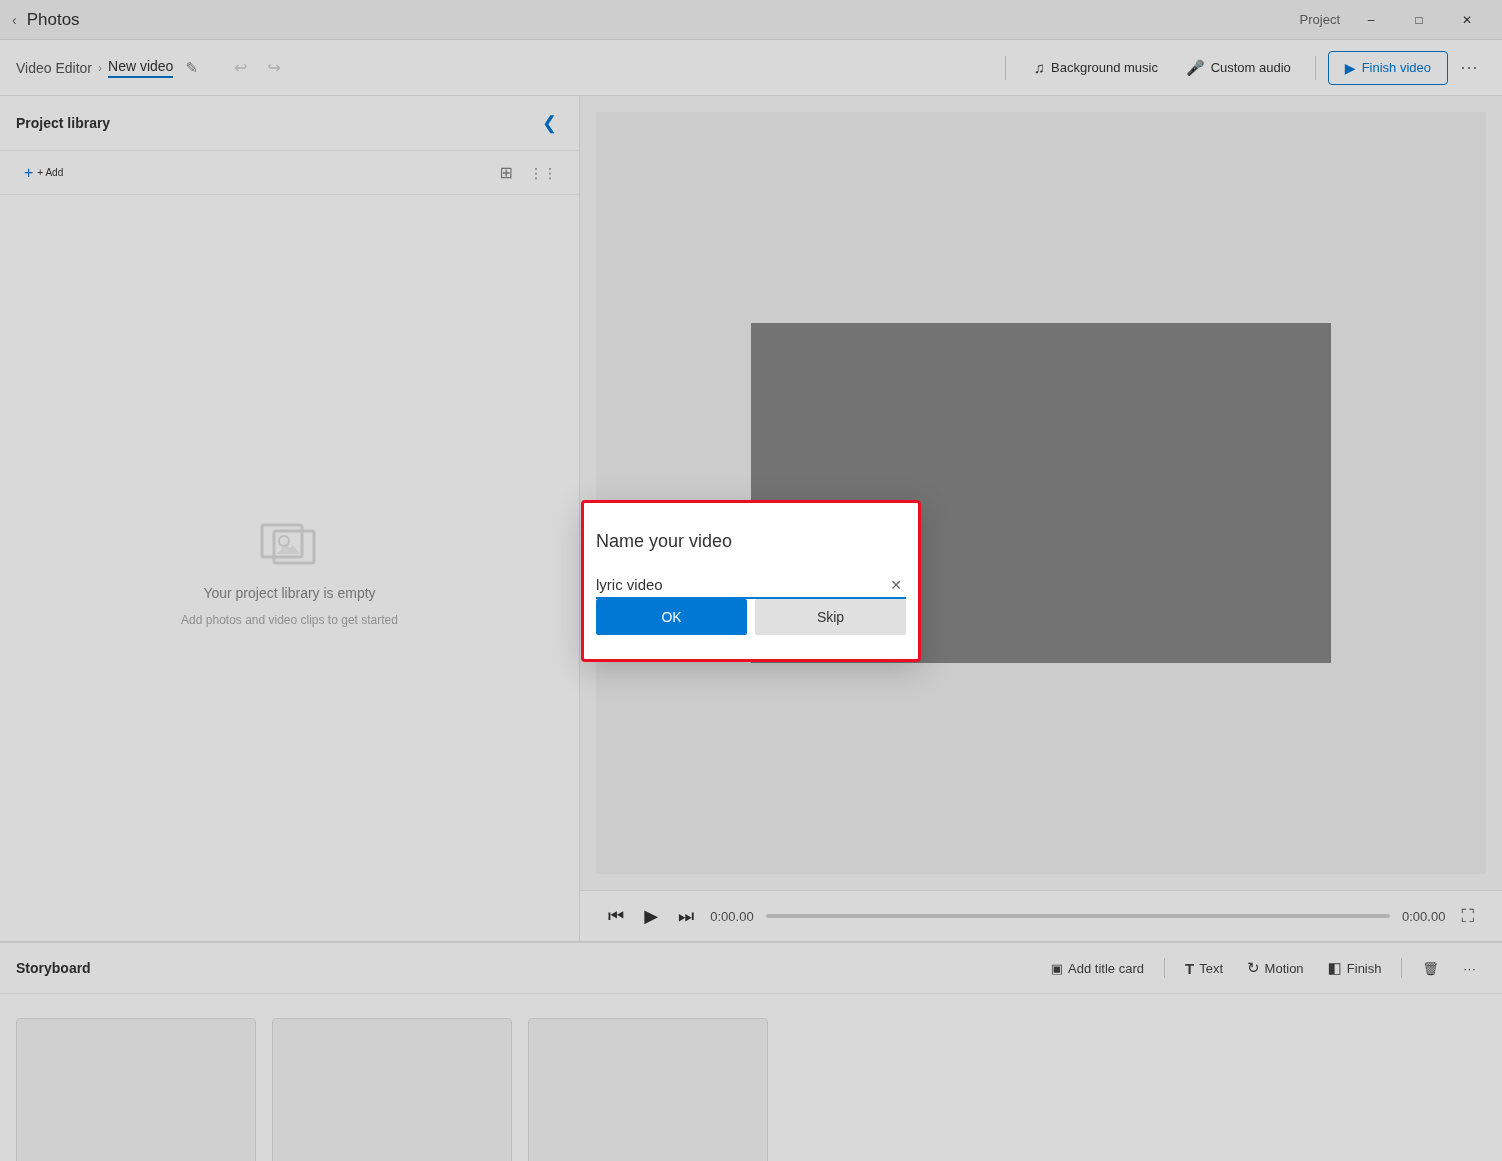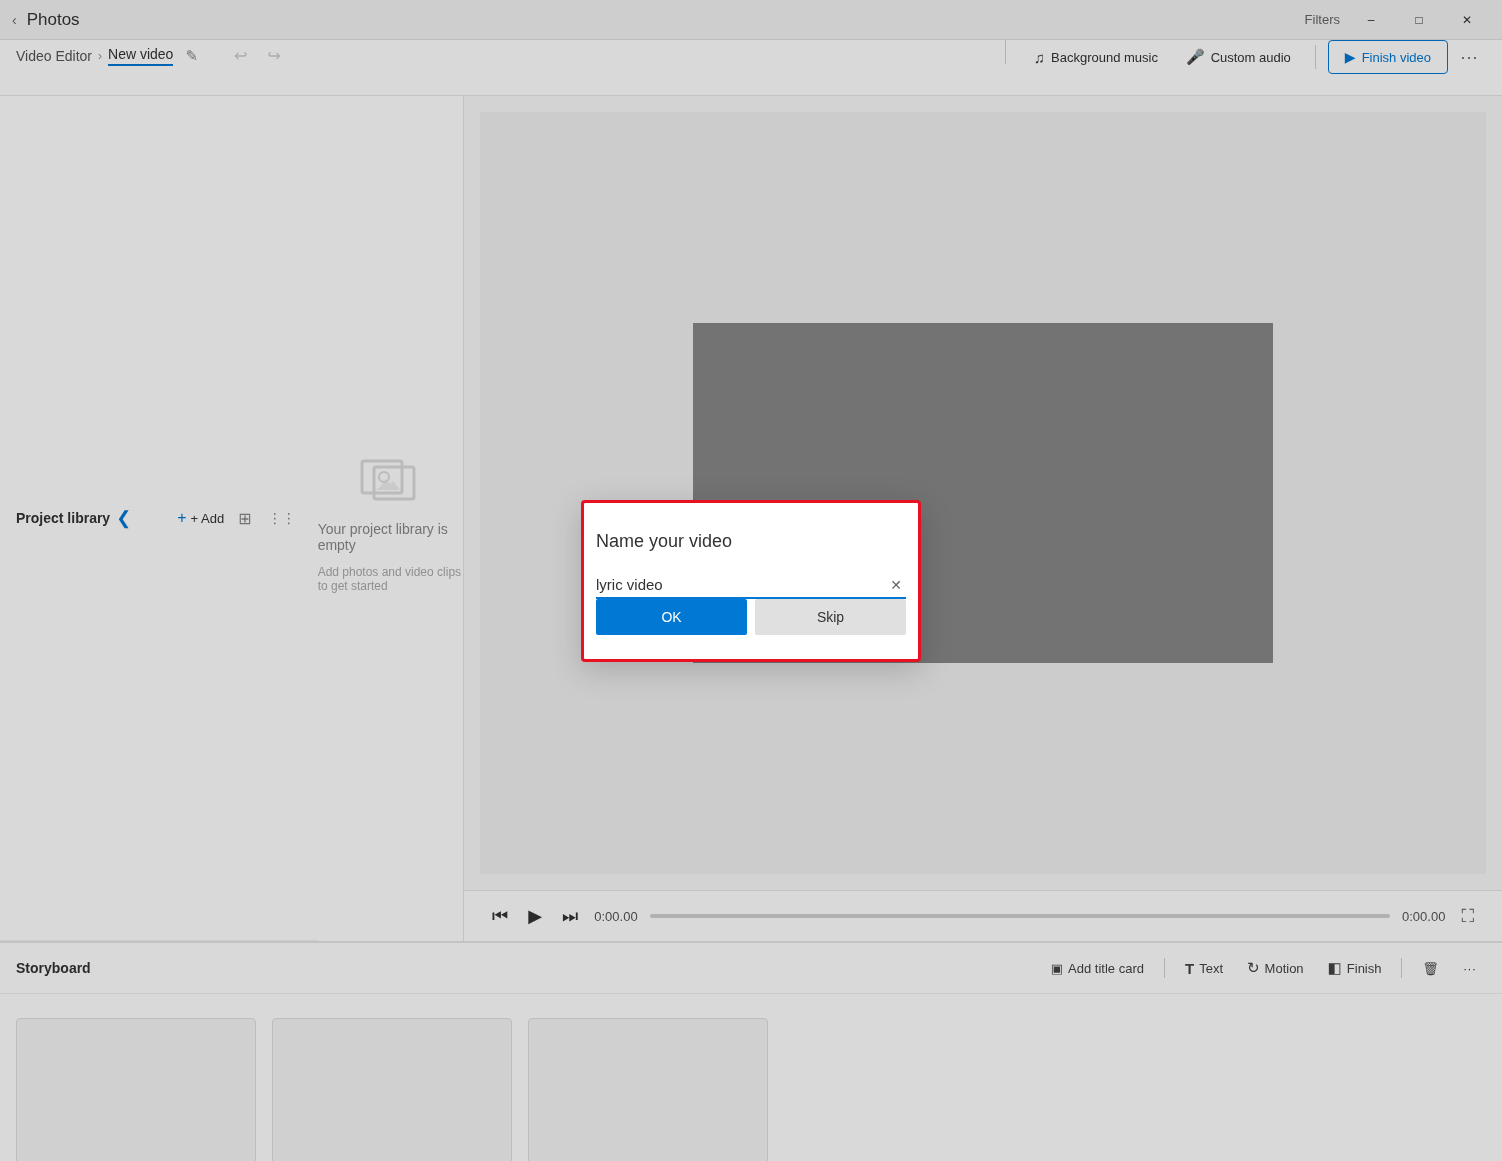--- a/index.html
+++ b/index.html
@@ -48,21 +48,21 @@
       display: flex;
       align-items: center;
       justify-content: center;
       font-size: 12px;
       color: #333;
     }
 
     
     .toolbar {
       display: flex;
-      align-items: flex-start;
+      align-items: center;
       height: 56px;
       background: white;
       padding: 0 16px;
       border-bottom: 1px solid #e5e5e5;
       gap: 8px;
     }
     .toolbar-left {
       display: flex;
       align-items: center;
       gap: 8px;
@@ -137,24 +137,24 @@
 
     
     .main-content {
       display: flex;
       height: calc(100% - 40px - 56px - 220px);
       background: white;
     }
 
     
     .left-panel {
-      width: 464px;
+      width: 580px;
       border-right: 1px solid #e5e5e5;
       display: flex;
-      flex-direction: row;
+      flex-direction: column;
       background: white;
     }
     .panel-header {
       display: flex;
       align-items: center;
       justify-content: space-between;
       padding: 14px 16px;
       border-bottom: 1px solid #f0f0f0;
     }
     .panel-title {
@@ -402,21 +402,21 @@
     }
   </style>
 </head>
 <body>
 
 <div class="title-bar">
   <div class="title-bar-left">
     <span class="title-bar-icon">‹</span>
     <span class="title-bar-title">Photos</span>
     <span style="flex:1"></span>
-    <span style="font-size:13px;color:#666;margin-right:8px;display:flex;align-items:center;gap:6px;">Filters</span>
+    <span style="font-size:13px;color:#666;margin-right:8px;display:flex;align-items:center;gap:6px;">Project</span>
   </div>
   <div class="title-bar-controls">
     <button class="title-bar-btn">–</button>
     <button class="title-bar-btn">□</button>
     <button class="title-bar-btn close">✕</button>
   </div>
 </div>
 
 <div class="toolbar">
   <div class="toolbar-left">
@@ -459,21 +459,21 @@
   <div class="left-panel">
     <div class="panel-header">
       <span class="panel-title">Project library</span>
       <button class="panel-collapse-btn">
         <span>❮</span>
       </button>
     </div>
     <div class="panel-toolbar">
       <button class="add-btn">
         <span style="font-size:16px;color:#0078d4;">+</span>
-        <span style="font-size:13px;">+ Add</span>
+        <span style="font-size:10px;">+ Add</span>
       </button>
       <div class="panel-view-btns">
         <button class="view-btn">
           <span>⊞</span>
         </button>
         <button class="view-btn">
           <span style="font-size:14px;">⋮⋮</span>
         </button>
       </div>
     </div>

